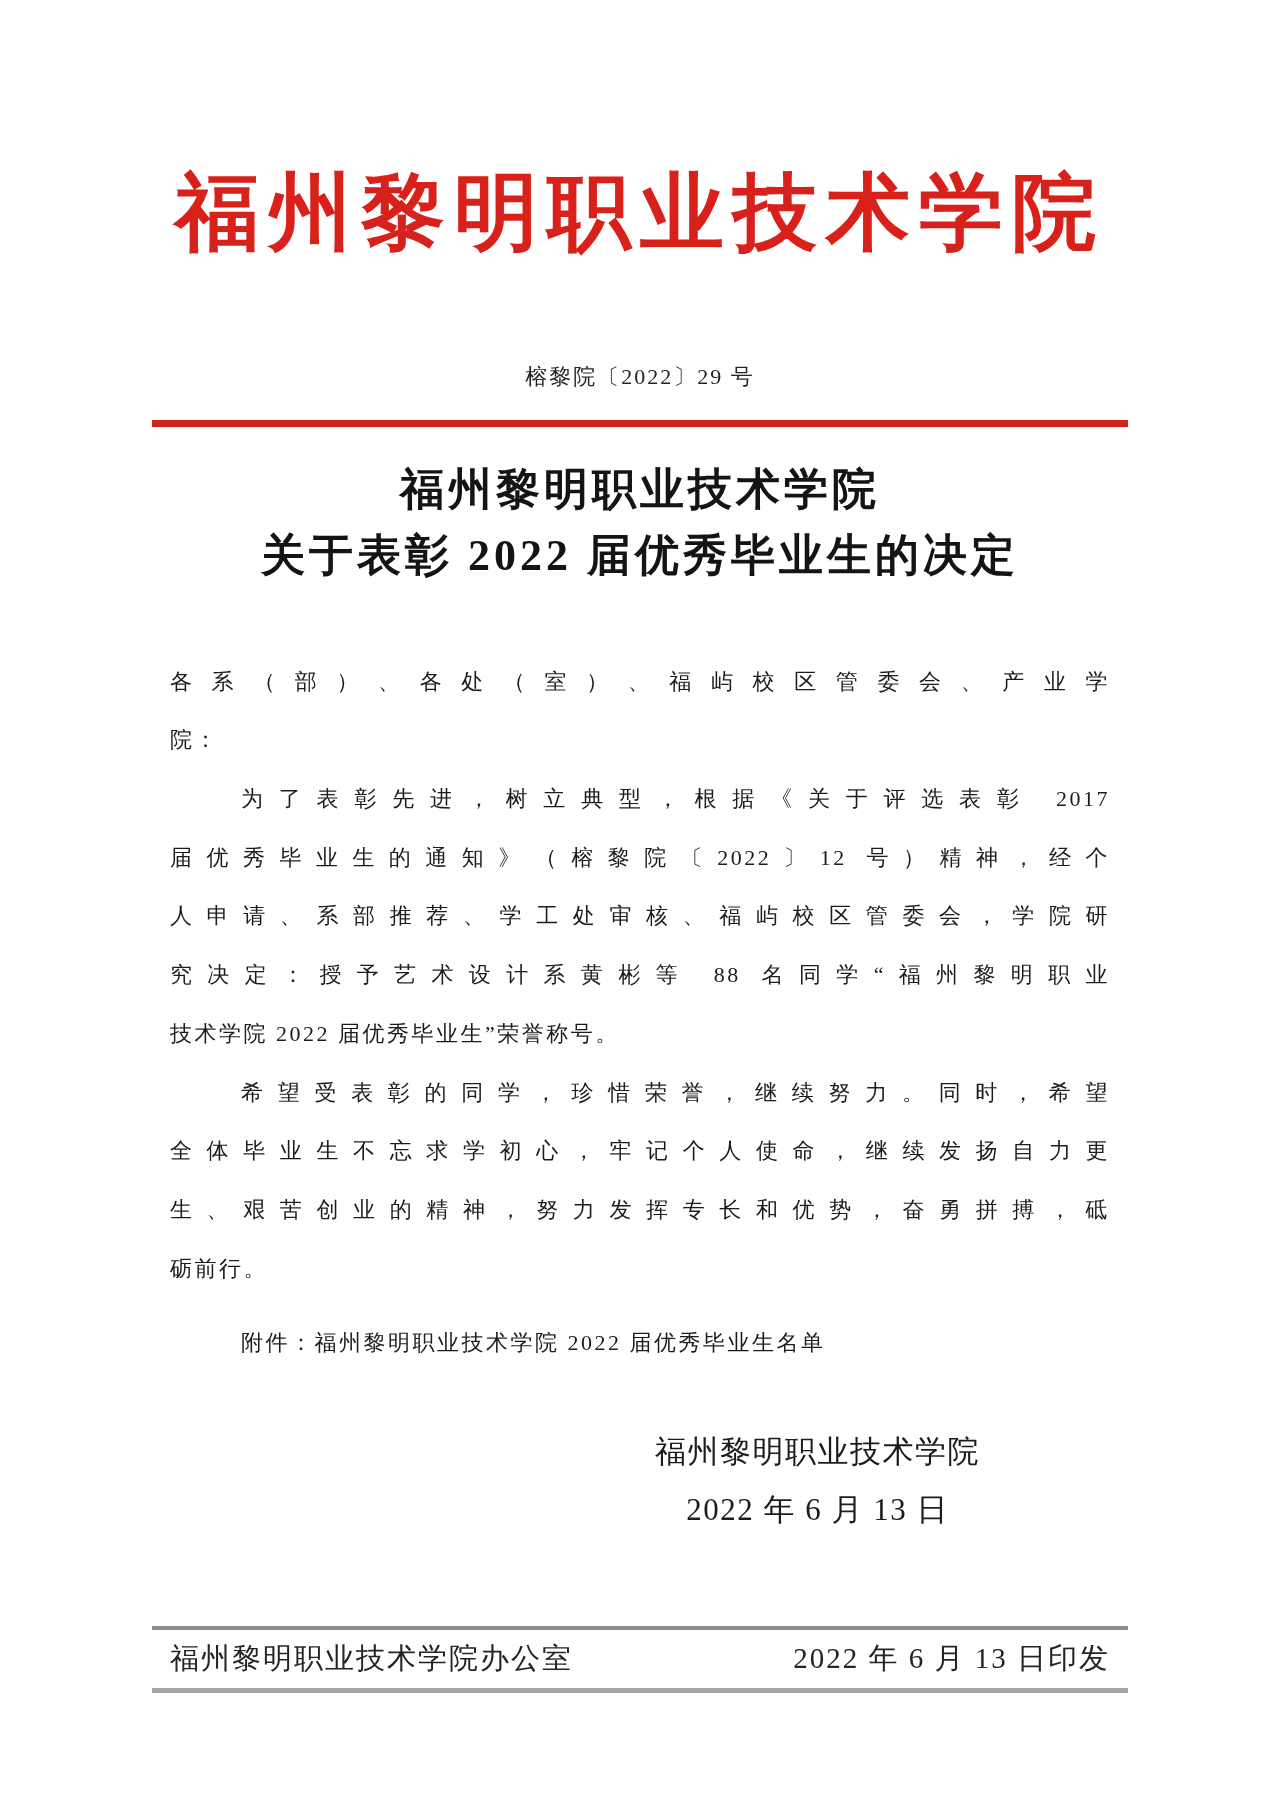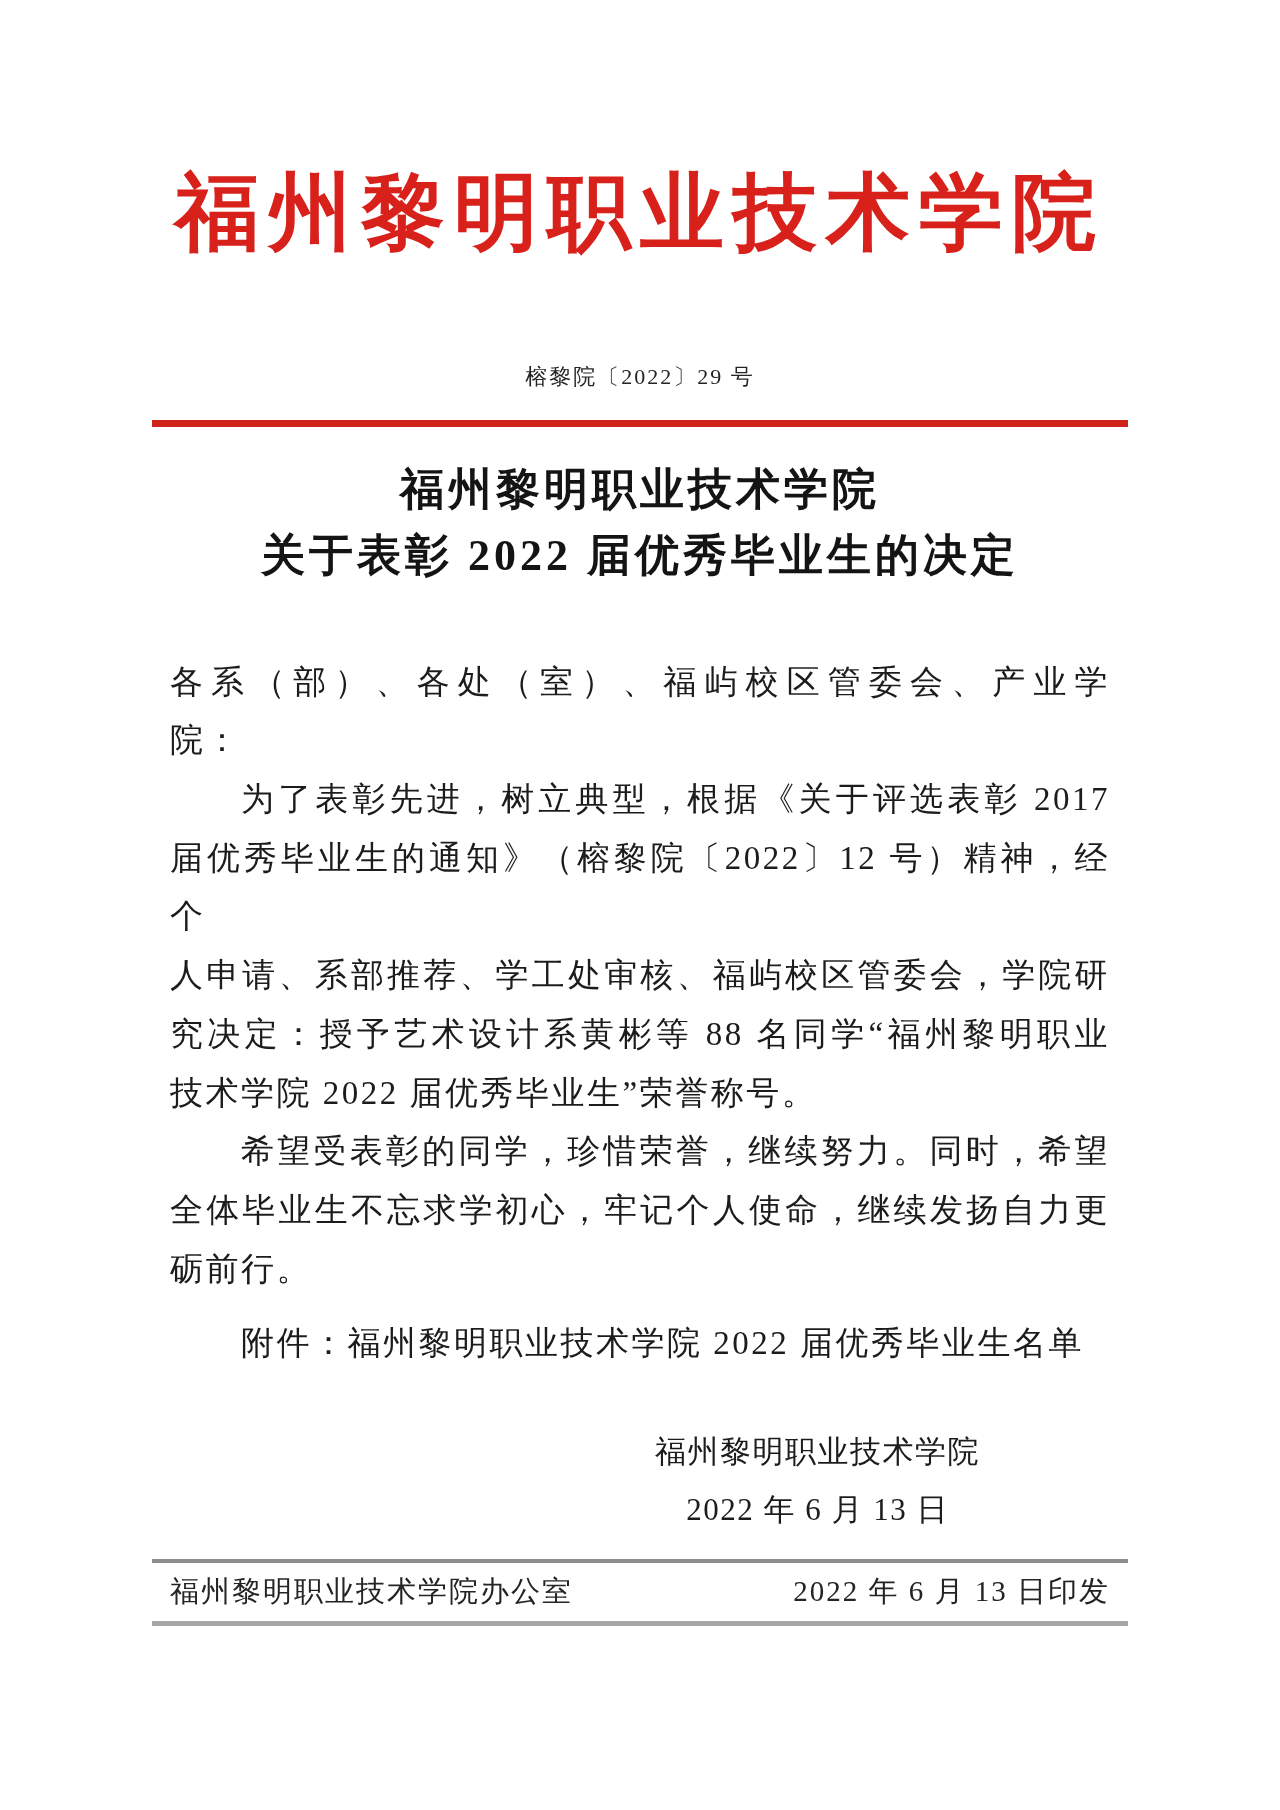--- a/index.html
+++ b/index.html
@@ -34,38 +34,38 @@
     margin:28px 152px 0;
     height:7px;background:var(--rule-red);
   }
   .doc-title{
     margin-top:30px;
     text-align:center;
     font-size:44px;font-weight:700;letter-spacing:4px;
     line-height:66px;color:#141414;
   }
   .bodyfont{
-    font-size:33px;letter-spacing:2.5px;line-height:58.7px;color:var(--ink);
+    font-size:22px;letter-spacing:2.5px;line-height:58.7px;color:var(--ink);
   }
   .body-text{margin:64px 170px 0;}
   .line.ind{text-indent:71px;}
   .line.fill{text-align:justify;text-align-last:justify;}
   .attachment{
     margin:16px 170px 0;
     text-indent:71px;
     font-family:Liberation Serif, serif;
   }
   .signature{
     margin:50px 300px 0 auto;
     width:fit-content;
     text-align:center;
     font-size:31px;letter-spacing:1.5px;line-height:58px;color:var(--ink);
   }
   .footer{
-    position:absolute;left:152px;right:152px;top:1559px;
+    position:absolute;left:152px;right:152px;top:1626px;
   }
   .footer-rule-top{height:4px;background:var(--foot-rule-top);}
   .footer-row{
     display:flex;justify-content:space-between;align-items:center;
     height:58px;
     font-size:29px;letter-spacing:2px;color:#242424;
     padding:0 18px;
   }
   .footer-rule-bottom{height:5px;background:var(--foot-rule-bottom);}
 </style>
@@ -88,20 +88,21 @@
   <div class="body-text bodyfont" id="body-lines">
       <div class="line fill">各系（部）、各处（室）、福屿校区管委会、产业学</div>
       <div class="line">院：</div>
       <div class="line fill ind">为了表彰先进，树立典型，根据《关于评选表彰 2017</div>
       <div class="line fill">届优秀毕业生的通知》（榕黎院〔2022〕12 号）精神，经个</div>
       <div class="line fill">人申请、系部推荐、学工处审核、福屿校区管委会，学院研</div>
       <div class="line fill">究决定：授予艺术设计系黄彬等 88 名同学“福州黎明职业</div>
       <div class="line">技术学院 2022 届优秀毕业生”荣誉称号。</div>
       <div class="line fill ind">希望受表彰的同学，珍惜荣誉，继续努力。同时，希望</div>
       <div class="line fill">全体毕业生不忘求学初心，牢记个人使命，继续发扬自力更</div>
+      <div class="line fill">生、艰苦创业的精神，努力发挥专长和优势，奋勇拼搏，砥</div>
       <div class="line">砺前行。</div>
     </div>
 
   <div class="attachment bodyfont">附件：福州黎明职业技术学院 2022 届优秀毕业生名单</div>
 
   <div class="signature">
     <div>福州黎明职业技术学院</div>
     <div>2022 年 6 月 13 日</div>
   </div>
 

